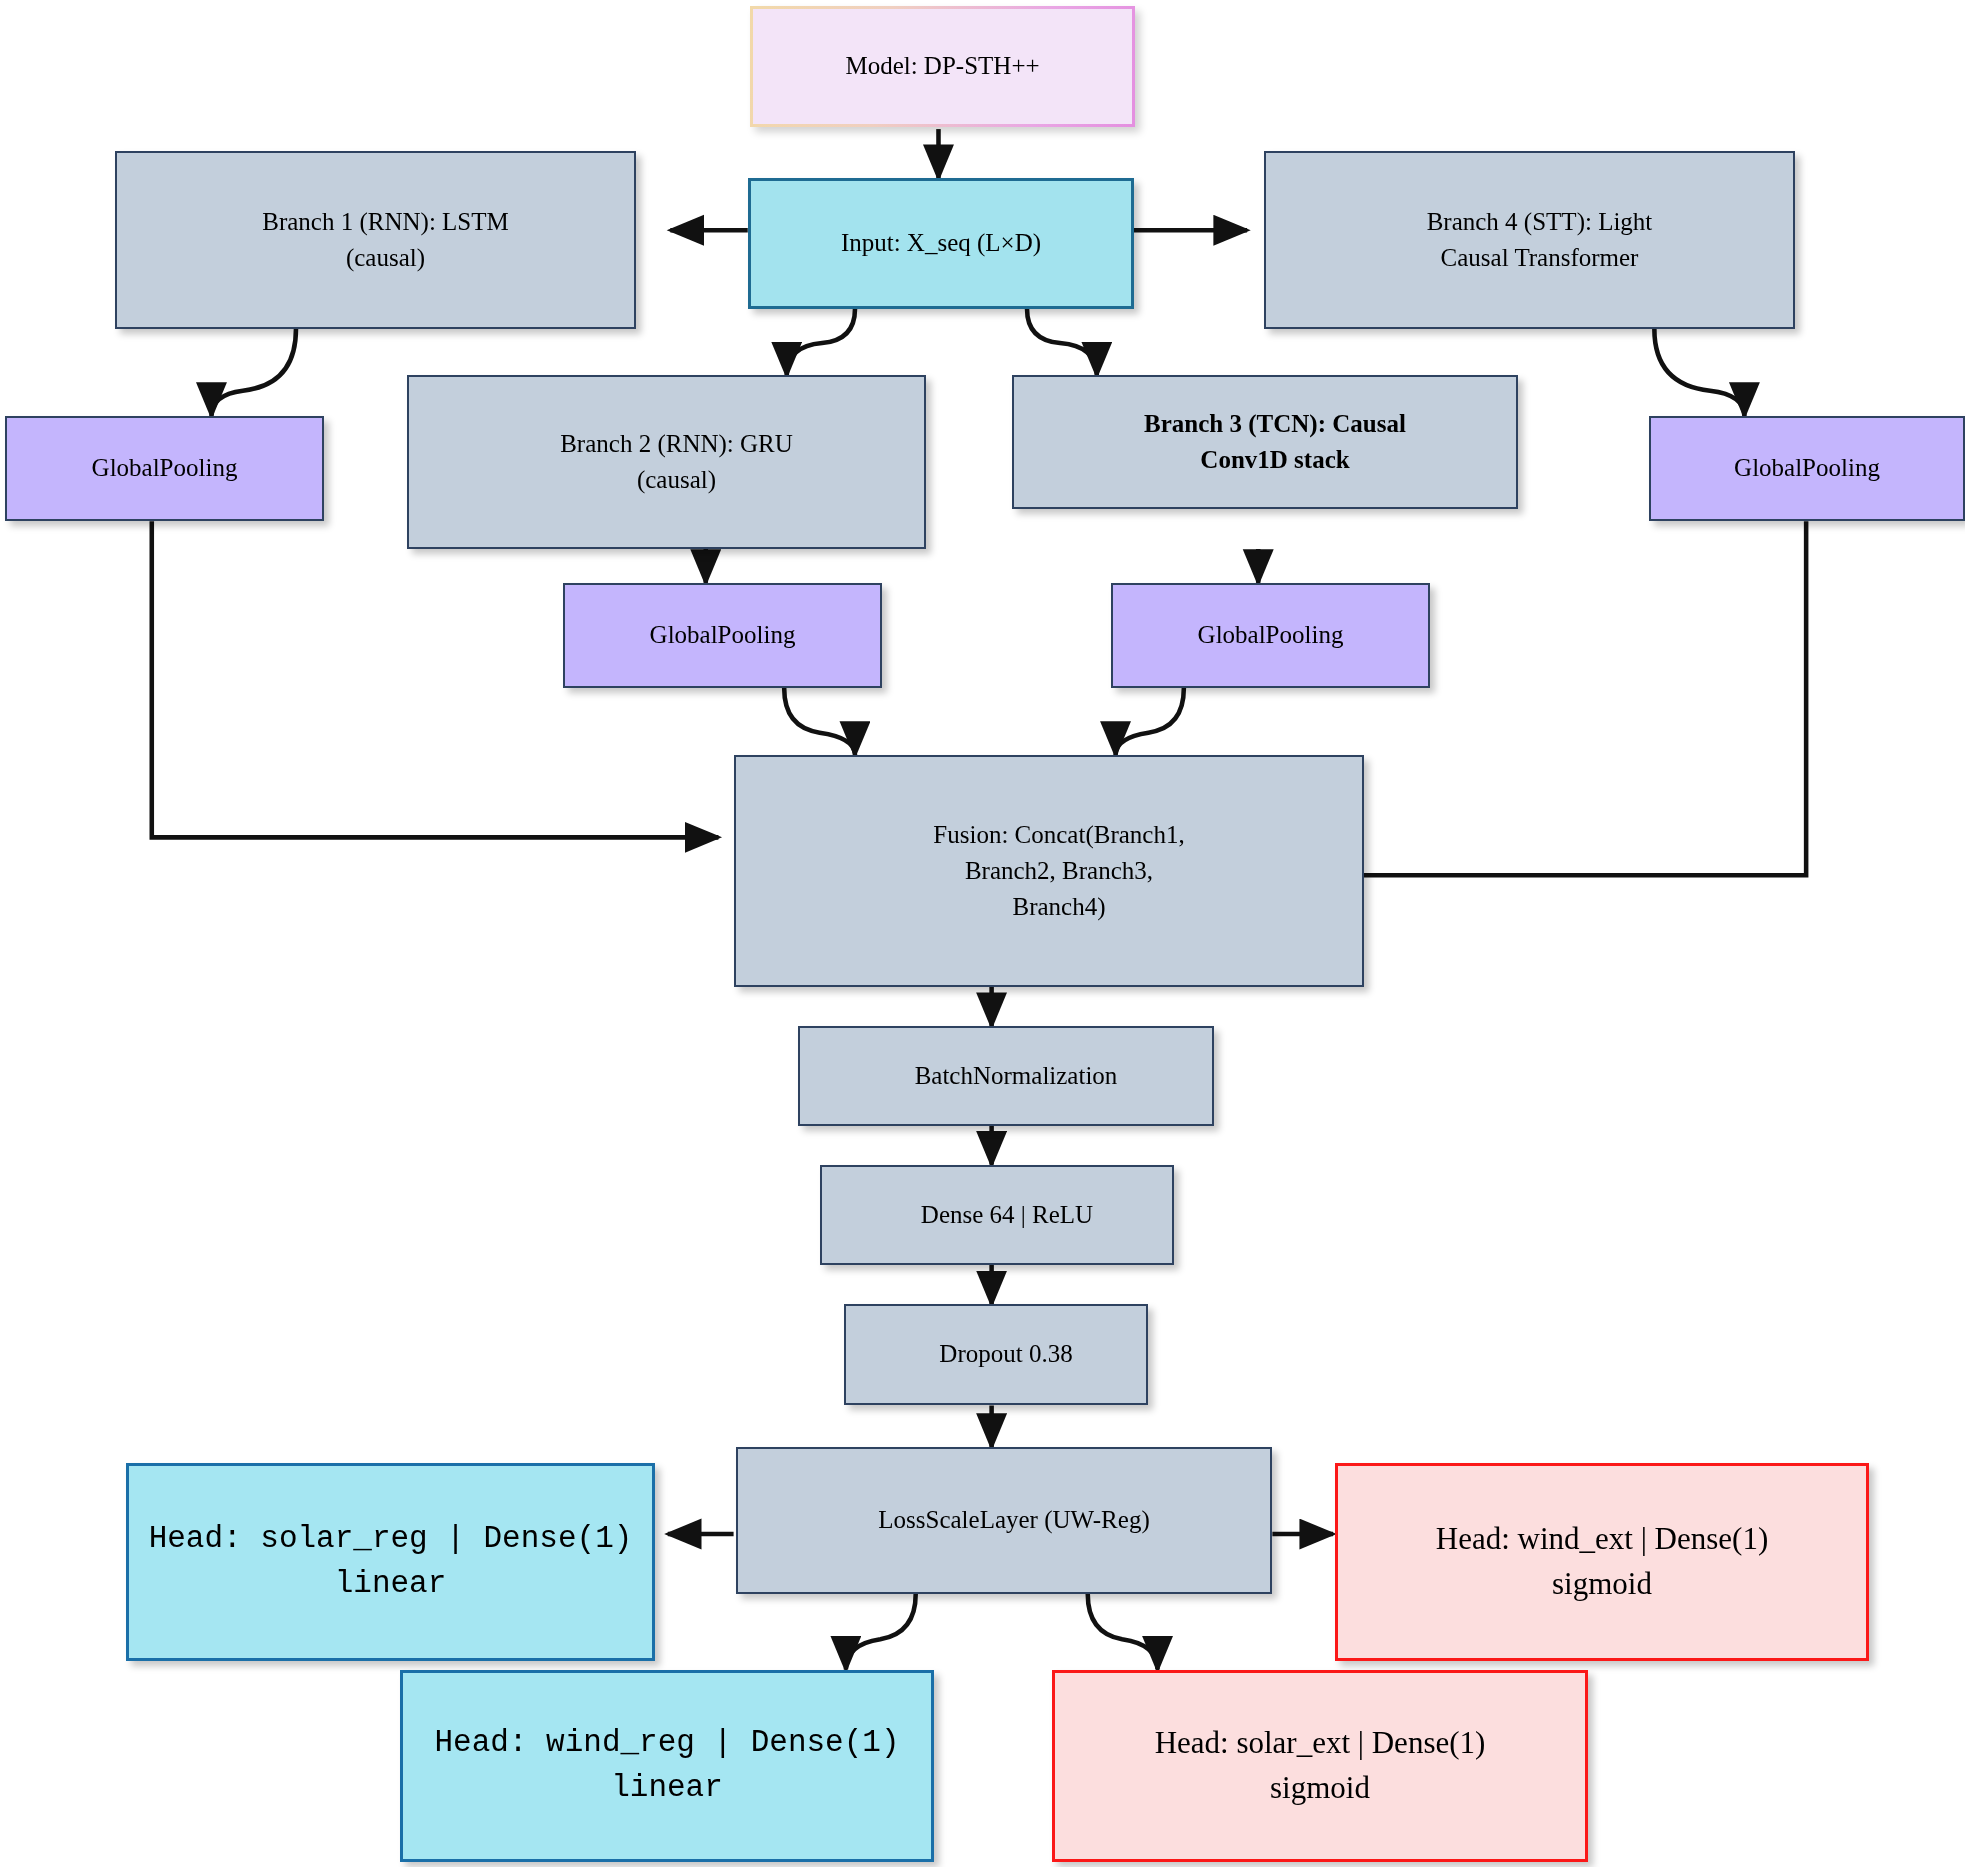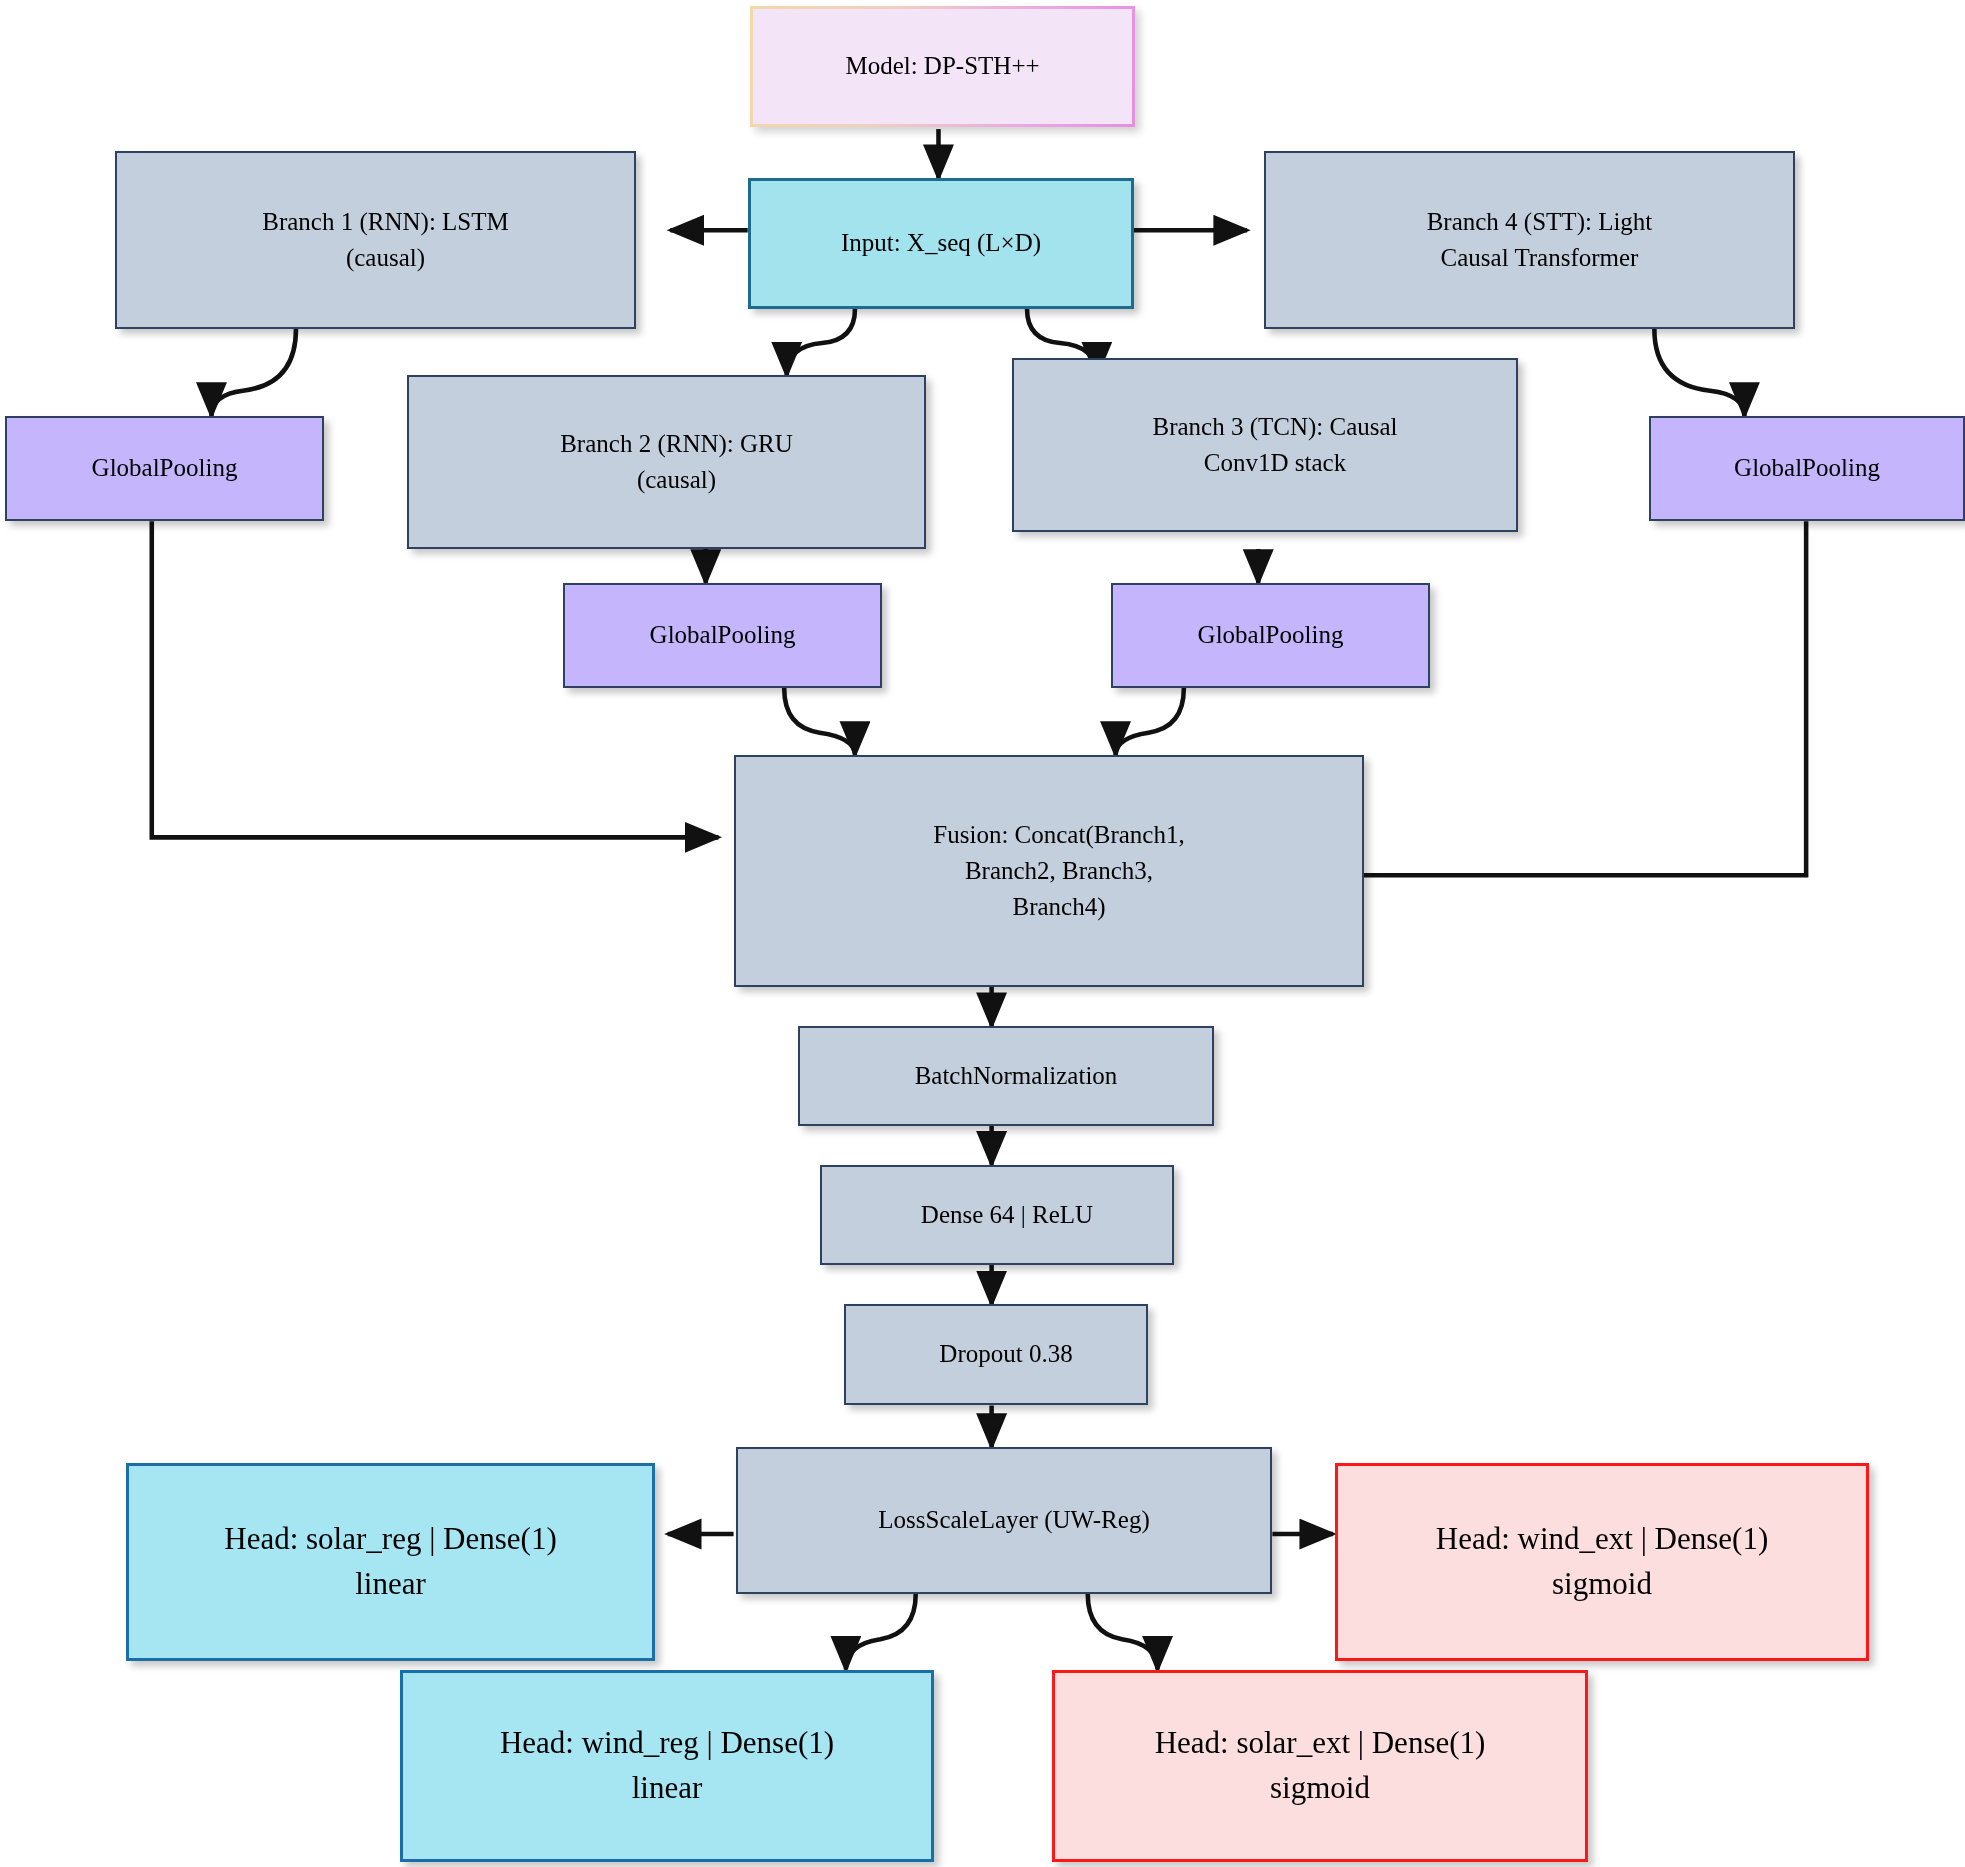--- a/index.html
+++ b/index.html
@@ -6,21 +6,21 @@
   body{font-family:"Liberation Serif", serif;}
   #stage{position:relative;width:1965px;height:1868px;background:#fff;overflow:hidden;}
   #edges{position:absolute;left:0;top:0;width:1965px;height:1868px;}
   .node{position:absolute;box-sizing:border-box;display:flex;align-items:center;justify-content:center;text-align:center;color:#000;line-height:1.45;z-index:3;}
   .node .lbl{display:block;padding:0 9px;white-space:pre-line;}
   
   .n-branch{background:#c3cfdc;border:2.5px solid #2e4260;box-shadow:5px 5px 7px rgba(0,0,0,.22);padding-left:20px;}
   .n-pool{background:#c4b5fd;border:2.5px solid #2e4260;box-shadow:5px 5px 7px rgba(0,0,0,.22);}
   .n-input{background:#a3e3ee;border:3.5px solid #1e6b92;box-shadow:5px 5px 7px rgba(0,0,0,.22);}
   .n-model{background:#f3e4f8;border:3.5px solid;border-image:linear-gradient(100deg,#f2d9a9 0%,#f0cfc0 35%,#e9a6e4 75%,#e48fe0 100%) 1;box-shadow:5px 5px 8px rgba(0,0,0,.18);}
-  .n-cyan{background:#a5e6f2;border:3.5px solid #1a6fa8;box-shadow:5px 5px 7px rgba(0,0,0,.22);}
+  .n-cyan{background:#a5e6f2;border:3.5px solid #1a6fa8;box-shadow:5px 5px 7px rgba(0,0,0,.22);font-family:Liberation Mono, monospace;}
   .n-pink{background:#fcdede;border:3.5px solid #fb1818;box-shadow:5px 5px 7px rgba(0,0,0,.22);}
   .fs-lg{font-size:25px;}
   .fs-md{font-size:31px;}
 </style>
 </head>
 <body>
 
 <div id="stage">
 
   <svg id="edges" viewBox="0 0 3884 3692" xmlns="http://www.w3.org/2000/svg">
@@ -91,21 +91,21 @@
   <div class="node n-branch fs-lg" style="left:1264px;top:151px;width:531px;height:178px;">
     <span class="lbl">Branch 4 (STT): Light
 Causal Transformer</span>
   </div>
 
   <div class="node n-branch fs-lg" style="left:407px;top:375px;width:519px;height:174px;">
     <span class="lbl">Branch 2 (RNN): GRU
 (causal)</span>
   </div>
 
-  <div class="node n-branch fs-lg" style="left:1012px;top:358px;width:506px;height:174px;">
+  <div class="node n-branch fs-lg" style="left:1012px;top:375px;width:506px;height:134px;font-weight:bold;">
     <span class="lbl">Branch 3 (TCN): Causal
 Conv1D stack</span>
   </div>
 
   <div class="node n-pool fs-lg" style="left:5px;top:416px;width:319px;height:105px;">
     <span class="lbl">GlobalPooling</span>
   </div>
 
   <div class="node n-pool fs-lg" style="left:1649px;top:416px;width:316px;height:105px;">
     <span class="lbl">GlobalPooling</span>

